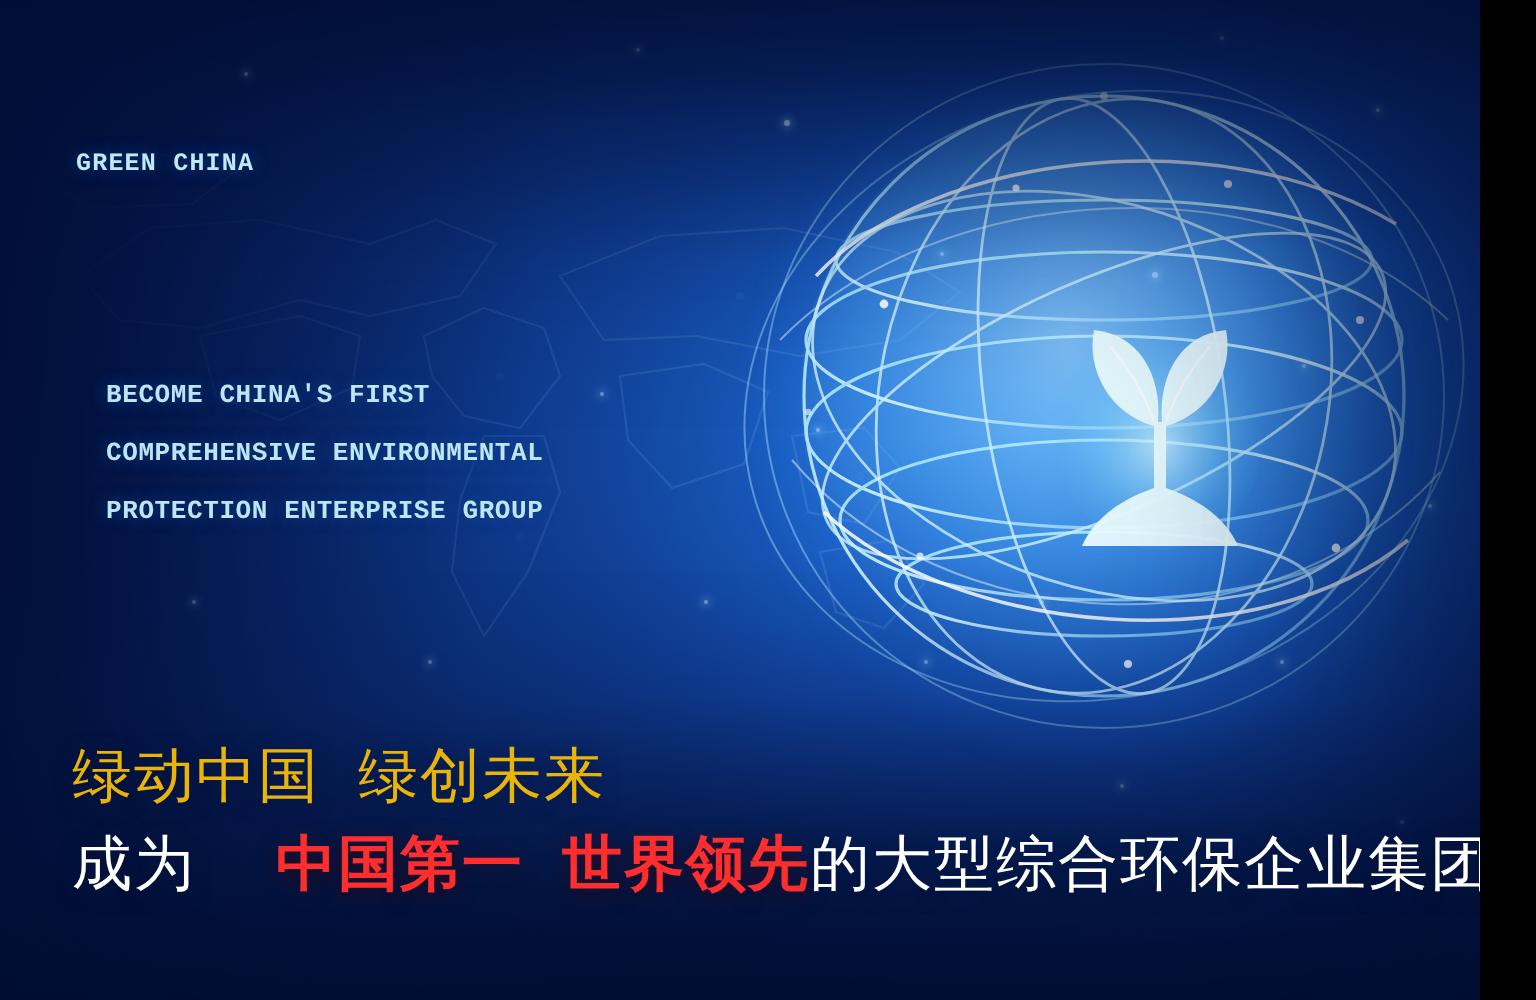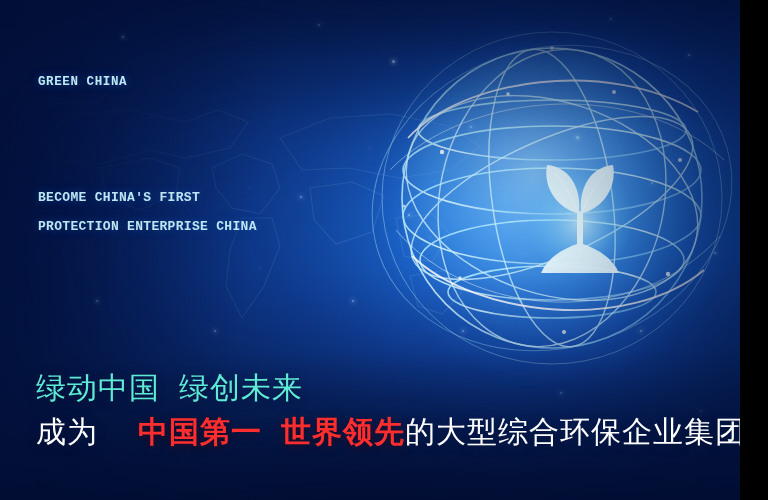--- a/index.html
+++ b/index.html
@@ -120,29 +120,30 @@
     left: 38px;
     top: 183px;
     line-height: 29px;
     letter-spacing: 0.3px;
   }
   .eng-main div {
     color: #bde6f5;
     font-size: 13px;
     font-weight: 700;
     text-shadow: 0 0 8px rgba(20,70,150,0.9);
+    margin-left: 15px;
   }
 
   
   .cn-1 {
     position: absolute;
     left: 36px;
     top: 368px;
     font-size: 30px;
-    color: #5eead4;
+    color: #eab308;
     letter-spacing: 1px;
     text-shadow: 0 2px 10px rgba(3,20,60,0.85);
     white-space: nowrap;
   }
   .cn-2 {
     position: absolute;
     left: 36px;
     top: 412px;
     font-size: 30px;
     color: #ffffff;
@@ -298,19 +299,20 @@
   <div class="bg-bottom-dark"></div>
   <div class="bg-top-dark"></div>
   <div class="bg-vignette"></div>
 
   <div class="eng-top">
     <div>GREEN CHINA</div>
   </div>
 
   <div class="eng-main">
     <div>BECOME CHINA'S FIRST</div>
-    <div>PROTECTION ENTERPRISE CHINA</div>
+    <div>COMPREHENSIVE ENVIRONMENTAL</div>
+    <div>PROTECTION ENTERPRISE GROUP</div>
   </div>
 
   <div class="cn-1">绿动中国 绿创未来</div>
   <div class="cn-2"><span class="wht">成为</span><span class="hl">中国第一 世界领先</span><span class="wht">的大型综合环保企业集团</span></div>
 
 </div>
 
 </body></html>

